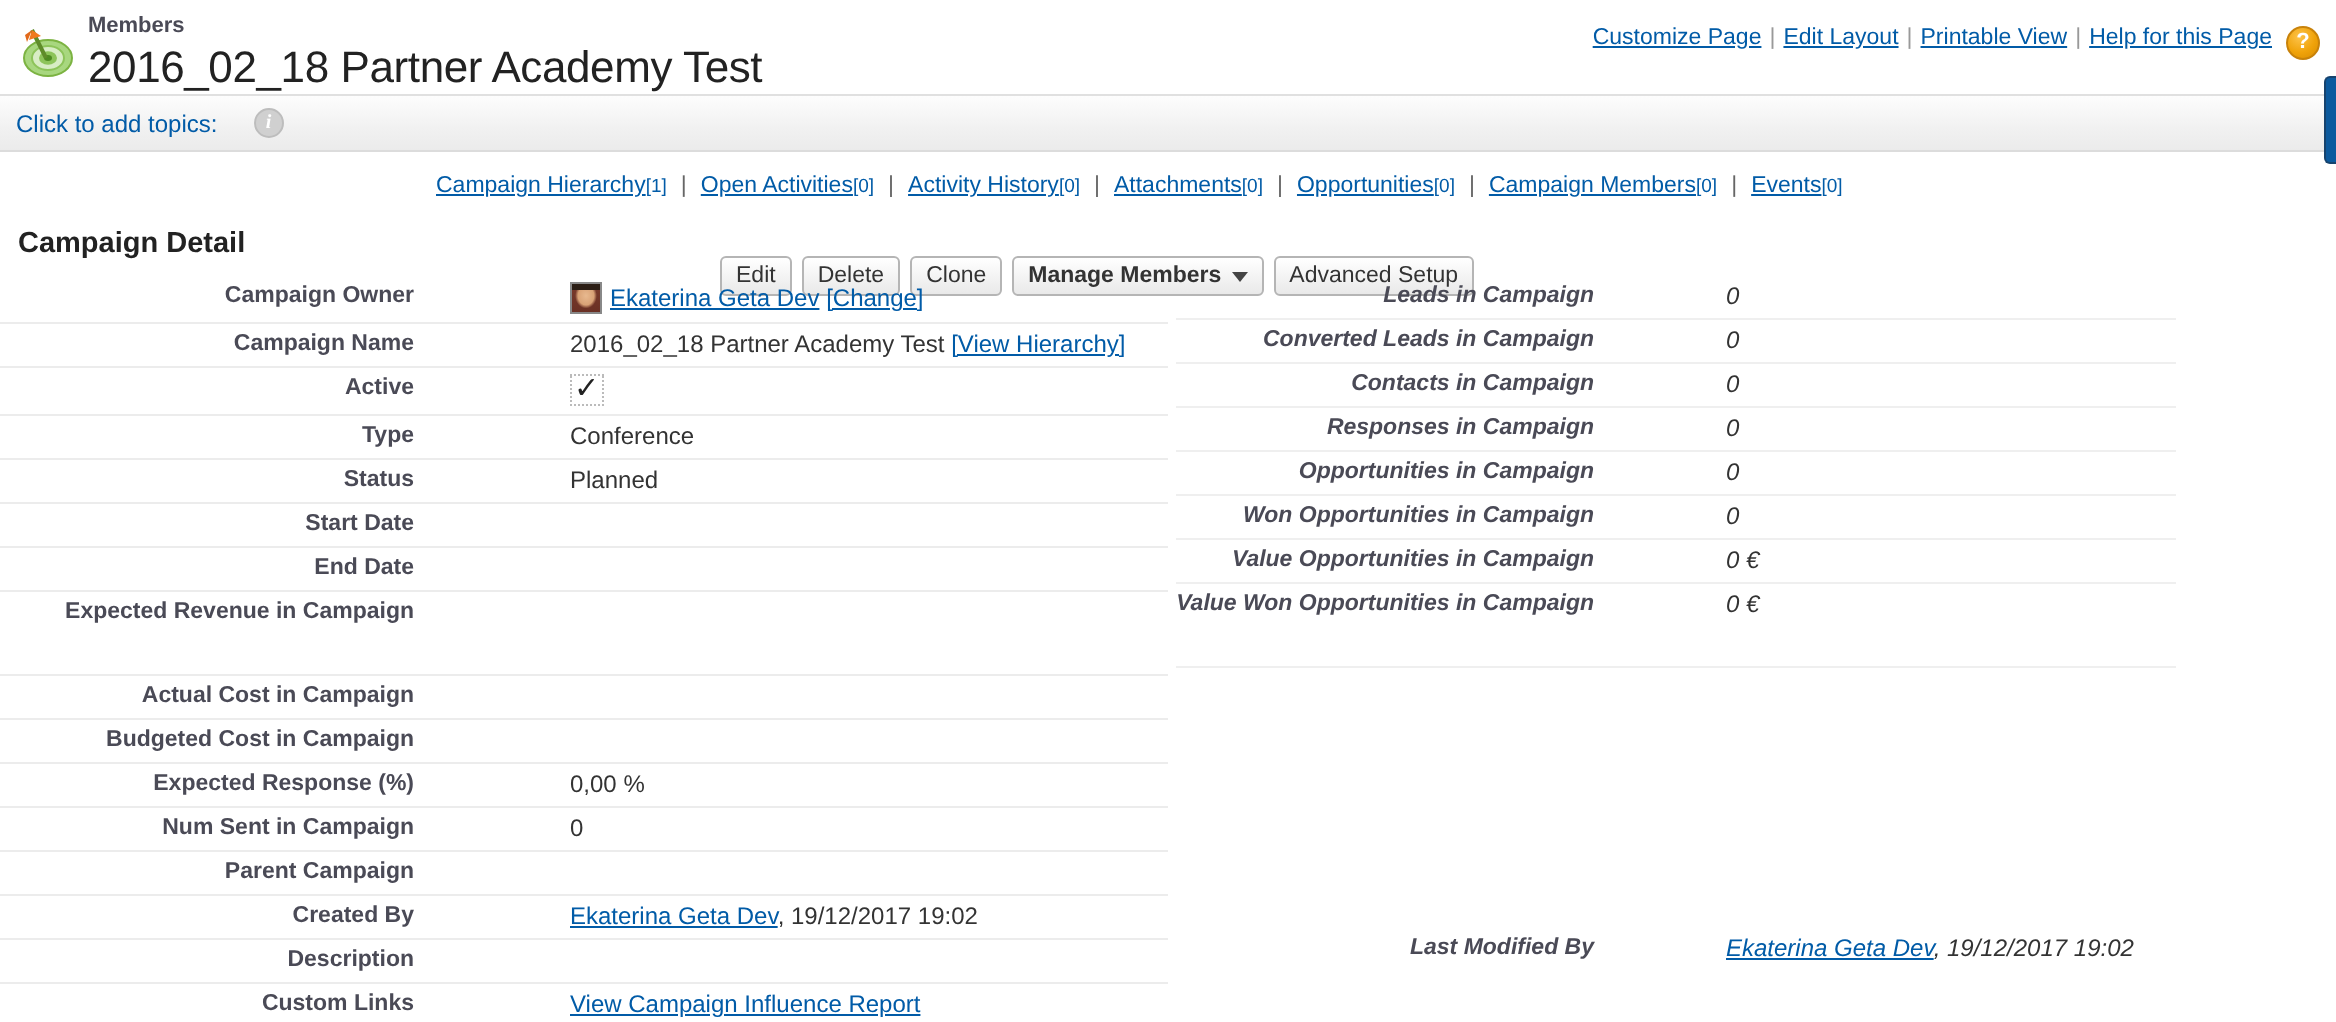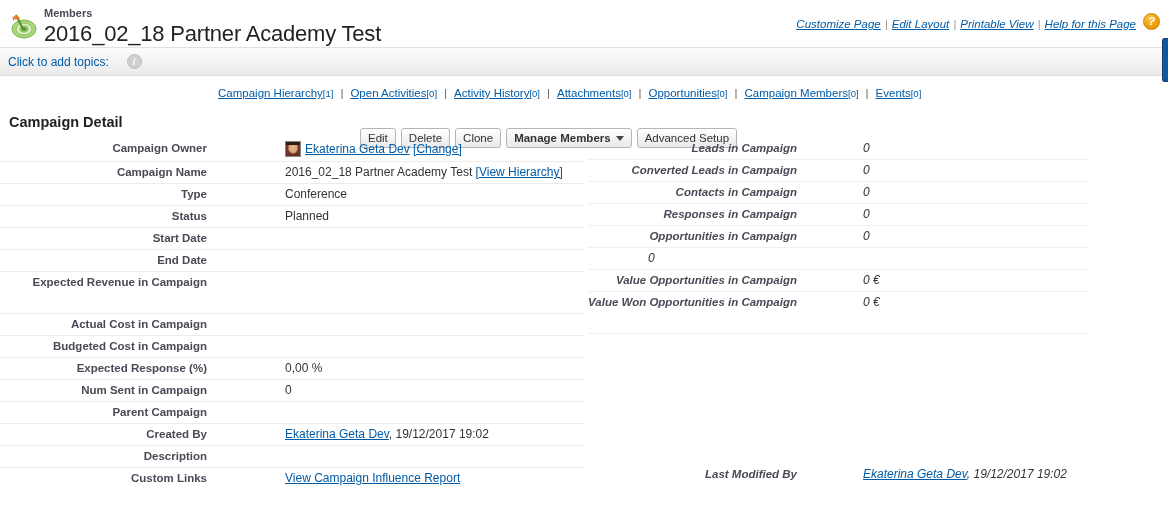--- a/index.html
+++ b/index.html
@@ -48,22 +48,21 @@
     line-height: 27px;
     letter-spacing: -0.2px;
   }
   .header-links {
     position: absolute;
     top: 13px; right: 8px;
     font-size: 11.5px;
     color: #015ba7;
     white-space: nowrap;
     display: flex;
-    align-items: flex-end;
-    font-style: italic;
+    align-items: flex-start;
   }
   .header-links .sep { color: #999; margin: 0 4px; }
   .help-icon {
     display: inline-block;
     width: 17px; height: 17px;
     border-radius: 50%;
     background: radial-gradient(circle at 38% 30%, #fdc34a 0%, #f0a30a 55%, #d98c00 100%);
     border: 1px solid #c8820a;
     color: #ffffff;
     font-size: 11px;
@@ -295,20 +294,26 @@
       </div>
     </div>
 
     <div class="frow">
       <div class="flabel">Campaign Name</div>
       <div class="fvalue">
         <span>2016_02_18 Partner Academy Test</span> <a>[View Hierarchy]</a>
       </div>
     </div>
 
+    <div class="frow" style="min-height:22px;">
+      <div class="flabel">Active</div>
+      <div class="fvalue">
+        <span class="checkmark">✓</span>
+      </div>
+    </div>
 
     <div class="frow">
       <div class="flabel">Type</div>
       <div class="fvalue">Conference</div>
     </div>
 
     <div class="frow">
       <div class="flabel">Status</div>
       <div class="fvalue">Planned</div>
     </div>
@@ -391,20 +396,21 @@
       <div class="flabel">Responses in Campaign</div>
       <div class="fvalue">0</div>
     </div>
 
     <div class="frow">
       <div class="flabel">Opportunities in Campaign</div>
       <div class="fvalue">0</div>
     </div>
 
     <div class="frow">
+      <div class="flabel">Won Opportunities in Campaign</div>
       <div class="fvalue">0</div>
     </div>
 
     <div class="frow">
       <div class="flabel">Value Opportunities in Campaign</div>
       <div class="fvalue">0 €</div>
     </div>
 
     <div class="frow tall">
       <div class="flabel">Value Won Opportunities in Campaign</div>

